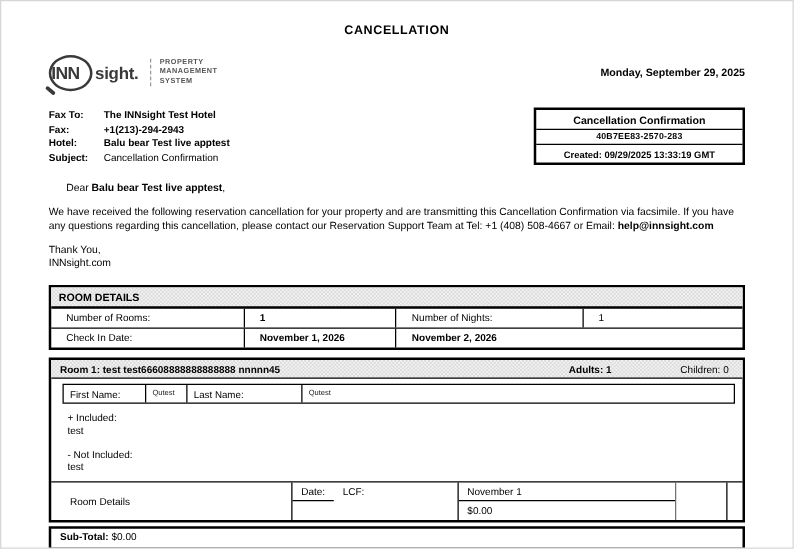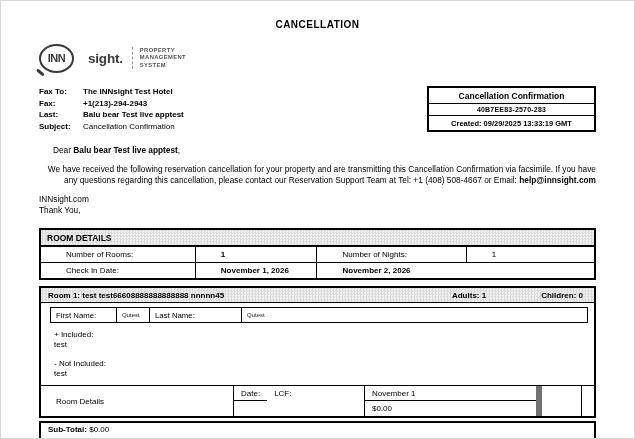--- a/index.html
+++ b/index.html
@@ -14,88 +14,88 @@
   }
   .page{padding:18px 38px 0 38px;}
   .doc-title{
     text-align:center;font-weight:bold;font-size:10px;letter-spacing:.5px;
     margin:0 0 10px 0;
   }
   
   .logo-row{display:flex;align-items:center;margin-top:6px;height:36px;}
   .logo{display:flex;align-items:center;color:#333;}
   .inn-circle{
-    position:relative;display:inline-flex;align-items:center;justify-content:center;
+    position:relative;display:inline-flex;align-items:center;justify-content:flex-start;
     width:31px;height:25px;border:2px solid #3a3a3a;border-radius:50%;
-    font-weight:bold;font-size:11px;letter-spacing:-.5px;color:#3a3a3a;
+    font-weight:bold;font-size:14px;letter-spacing:-.5px;color:#3a3a3a;
   }
   .inn-circle::after{
     content:"";position:absolute;left:-5px;bottom:-3px;width:9px;height:2.5px;
     background:#3a3a3a;transform:rotate(40deg);border-radius:2px;
   }
-  .logo-sight{font-weight:bold;font-size:13.5px;color:#3a3a3a;margin-left:14px;letter-spacing:-.2px;}
+  .logo-sight{font-weight:bold;font-size:13.5px;color:#3a3a3a;margin-left:2px;letter-spacing:-.2px;}
   .logo-tagline{
     margin-left:9px;padding-left:7px;border-left:1px dashed #999;
     font-size:5.8px;line-height:7.5px;color:#555;letter-spacing:.4px;font-weight:bold;
   }
   .header-date{margin-left:auto;font-weight:bold;font-size:8.5px;}
   
   .fax-conf-row{display:flex;justify-content:space-between;margin-top:10px;}
   .fax-block{font-size:8px;line-height:11.5px;}
   .fax-row{display:flex;}
   .fax-label{font-weight:bold;width:44px;}
   .fax-value{font-weight:bold;}
   .fax-value.normal{font-weight:normal;}
   .conf-box{border:2px solid #000;width:165px;text-align:center;align-self:flex-start;}
   .conf-title{font-weight:bold;font-size:8.5px;padding:2.5px 2px;border-bottom:1.5px solid #000;}
   .conf-number{font-weight:bold;font-size:7px;padding:2px;border-bottom:1.5px solid #000;letter-spacing:.2px;}
   .conf-created{font-weight:bold;font-size:7.5px;padding:2.5px 2px;}
   
   .greeting{margin-top:13px;font-size:8.3px;padding-left:14px;}
   .greeting b{font-weight:bold;}
-  .body-par{margin-top:9px;font-size:8.3px;line-height:10.5px;text-align:right;}
+  .body-par{margin-top:9px;font-size:8.3px;line-height:10.5px;}
   .closing{margin-top:9px;font-size:8.3px;line-height:10.5px;}
   
   .hatch{
     background-color:#f2f2f2;
     background-image:conic-gradient(#dbdbdb 25%, transparent 25% 50%, #dbdbdb 50% 75%, transparent 75%);
     background-size:3px 3px;
   }
   
   .rd-box{border:2px solid #000;margin-top:13px;}
   .rd-header{font-weight:bold;font-size:8.5px;padding:2.5px 6px;border-bottom:2px solid #000;}
   .rd-row{display:flex;font-size:8px;}
   .rd-row + .rd-row{border-top:1px solid #000;}
-  .rd-cell{padding:3px 25px;box-sizing:border-box;}
+  .rd-cell{padding:3px 12px;box-sizing:border-box;}
   .rd-c1{width:28%;border-right:1px solid #000;}
   .rd-c2{width:22%;border-right:1px solid #000;}
   .rd-c3{width:27%;border-right:1px solid #000;}
   .rd-c4{width:23%;}
   .bold{font-weight:bold;}
   
   .room-box{border:2px solid #000;margin-top:6px;}
   .room-header{display:flex;align-items:center;font-size:8px;padding:2.5px 7px;border-bottom:1.5px solid #000;}
   .room-title{font-weight:bold;}
   .room-occ{margin-left:auto;display:flex;}
   .occ-adults{font-weight:bold;margin-right:55px;}
-  .occ-children{font-weight:bold;margin-right:4px;}
+  .occ-children{font-weight:normal;margin-right:4px;}
   .guest-row{display:flex;border:1px solid #000;margin:4px 6px 0 9px;font-size:7.8px;}
   .g-cell{padding:2.5px 5px;box-sizing:border-box;}
   .g-l1{width:66px;border-right:1px solid #000;}
   .g-v1{width:33px;border-right:1px solid #000;font-size:6px;color:#222;padding-top:4px;}
   .g-l2{width:92px;border-right:1px solid #000;}
   .g-v2{flex:1;font-size:6px;color:#222;padding-top:4px;}
   .included-block{margin:7px 0 6px 13px;font-size:8px;line-height:10px;}
   .inc-gap{height:9px;}
   
   .roomdet-row{display:flex;border-top:1.5px solid #000;font-size:8px;}
   .roomdet-label{flex:1;display:flex;align-items:center;padding-left:15px;}
   .nested{display:flex;width:348px;border-left:1px solid #000;}
   .nested-labels{width:133px;border-right:1px solid #000;display:flex;}
-  .nested-values{width:175px;border-right:6px solid #737373;display:flex;flex-direction:column;}
+  .nested-values{width:175px;border-right:1px solid #737373;display:flex;flex-direction:column;}
   .n-cell{padding:3px 7px;height:15px;box-sizing:border-box;}
   .n-top{border-bottom:1px solid #000;}
   .empty-col{width:40px;border-right:1px solid #000;}
   .right-pad{width:12px;}
   
   .totals-box{border:2px solid #000;margin-top:3px;display:flex;justify-content:space-between;padding:2px 7px;font-size:8px;line-height:10.5px;}
 </style>
 </head>
 <body>
 
@@ -108,55 +108,56 @@
       <span class="inn-circle">
         <span>INN</span>
       </span>
       <span class="logo-sight">sight.</span>
       <div class="logo-tagline">
         <div>PROPERTY</div>
         <div>MANAGEMENT</div>
         <div>SYSTEM</div>
       </div>
     </div>
+    <div class="header-date">Monday, September 29, 2025</div>
   </div>
 
   <div class="fax-conf-row">
     <div class="fax-block">
       <div class="fax-row">
         <span class="fax-label">Fax To:</span>
         <span class="fax-value">The INNsight Test Hotel</span>
       </div>
       <div class="fax-row">
         <span class="fax-label">Fax:</span>
         <span class="fax-value">+1(213)-294-2943</span>
       </div>
       <div class="fax-row">
-        <span class="fax-label">Last:</span>
+        <span class="fax-label">Hotel:</span>
         <span class="fax-value">Balu bear Test live apptest</span>
       </div>
       <div class="fax-row">
         <span class="fax-label">Subject:</span>
         <span class="fax-value normal">Cancellation Confirmation</span>
       </div>
     </div>
     <div class="conf-box">
       <div class="conf-title">Cancellation Confirmation</div>
       <div class="conf-number">40B7EE83-2570-283</div>
       <div class="conf-created">Created: 09/29/2025 13:33:19 GMT</div>
     </div>
   </div>
 
   <div class="greeting"><span>Dear </span><b>Balu bear Test live apptest</b><span>,</span></div>
 
   <div class="body-par"><span>We have received the following reservation cancellation for your property and are transmitting this Cancellation Confirmation via facsimile. If you have any questions regarding this cancellation, please contact our Reservation Support Team at Tel: +1 (408) 508-4667 or Email: </span><b>help@innsight.com</b></div>
 
   <div class="closing">
+    <div>Thank You,</div>
     <div>INNsight.com</div>
-    <div>Thank You,</div>
   </div>
 
   <div class="rd-box">
     <div class="rd-header hatch">ROOM DETAILS</div>
     <div class="rd-row">
       <div class="rd-cell rd-c1">Number of Rooms:</div>
       <div class="rd-cell rd-c2 bold">1</div>
       <div class="rd-cell rd-c3">Number of Nights:</div>
       <div class="rd-cell rd-c4">1</div>
     </div>

